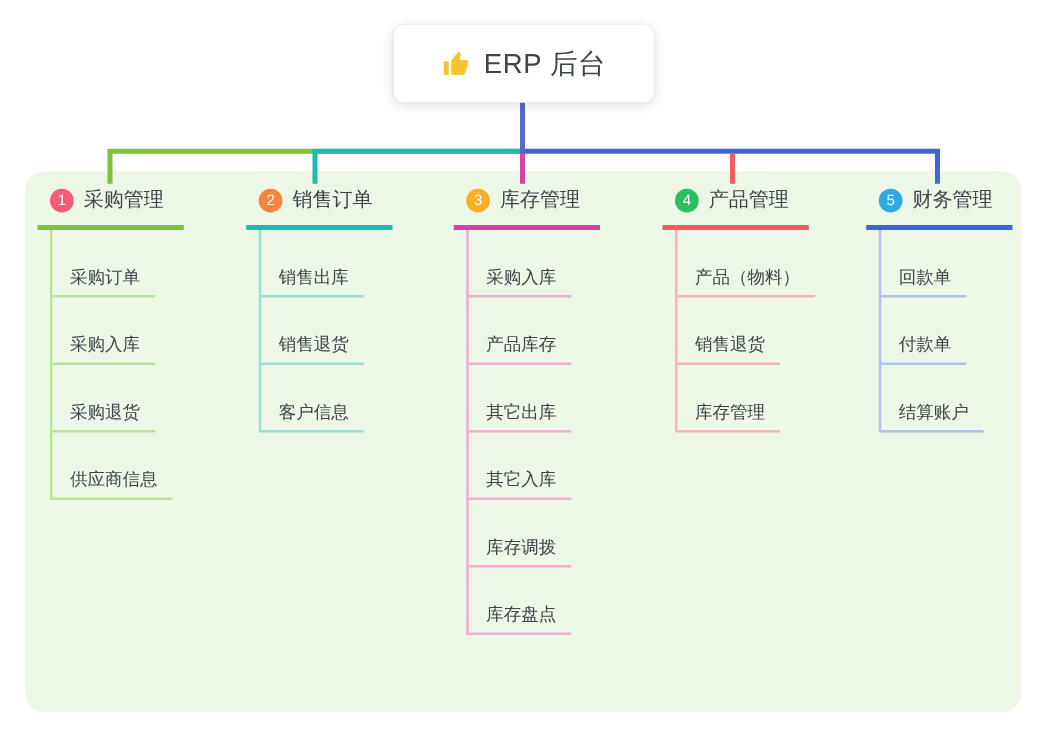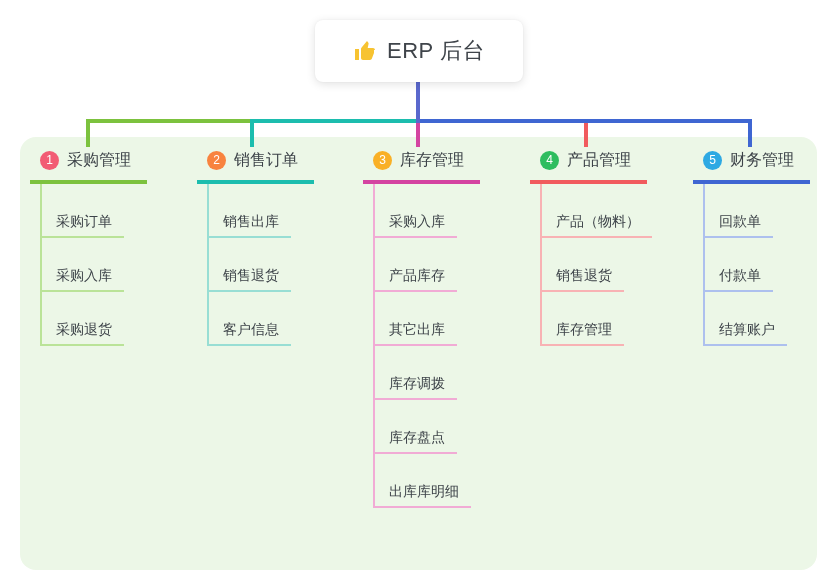--- a/index.html
+++ b/index.html
@@ -62,20 +62,21 @@
 
   <div class="branch" id="branch-0" style="left: 30px; --line: #7cc23e; --pale: #bae398; --badge: #f25c74;">
     <div class="branch-header">
       <span class="badge">1</span>
       <span class="branch-label">采购管理</span>
     </div>
     <ul class="items">
         <li class="item">采购订单</li>
         <li class="item">采购入库</li>
         <li class="item">采购退货</li>
+        <li class="item">供应商信息</li>
       </ul>
   </div>
 
   <div class="branch" id="branch-1" style="left: 197px; --line: #1cbdae; --pale: #98ded4; --badge: #f8833f;">
     <div class="branch-header">
       <span class="badge">2</span>
       <span class="branch-label">销售订单</span>
     </div>
     <ul class="items">
         <li class="item">销售出库</li>
@@ -86,23 +87,23 @@
 
   <div class="branch" id="branch-2" style="left: 363px; --line: #d444a1; --pale: #f1abd5; --badge: #f9b026;">
     <div class="branch-header">
       <span class="badge">3</span>
       <span class="branch-label">库存管理</span>
     </div>
     <ul class="items">
         <li class="item">采购入库</li>
         <li class="item">产品库存</li>
         <li class="item">其它出库</li>
+        <li class="item">其它入库</li>
         <li class="item">库存调拨</li>
         <li class="item">库存盘点</li>
-        <li class="item">出库库明细</li>
       </ul>
   </div>
 
   <div class="branch" id="branch-3" style="left: 530px; --line: #f15b5e; --pale: #f8b2b4; --badge: #2ebd5f;">
     <div class="branch-header">
       <span class="badge">4</span>
       <span class="branch-label">产品管理</span>
     </div>
     <ul class="items">
         <li class="item">产品（物料）</li>

